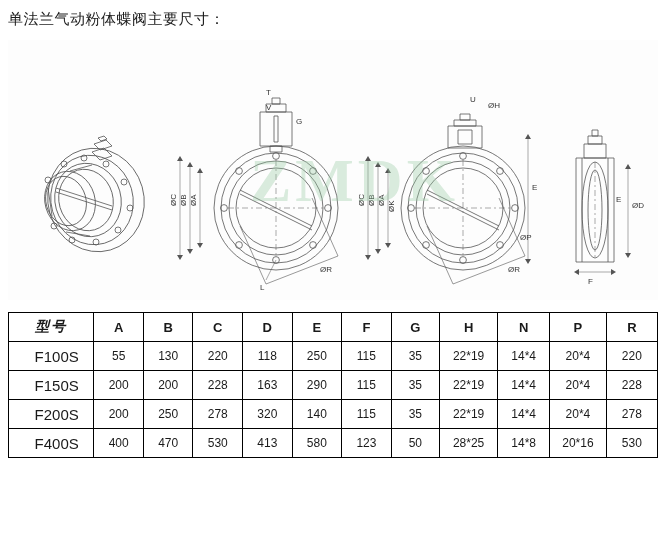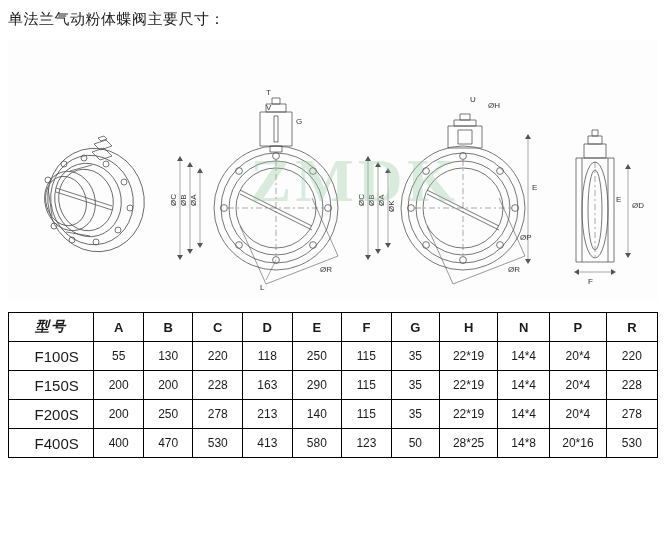--- a/index.html
+++ b/index.html
@@ -312,21 +312,21 @@
         <td>22*19</td>
         <td>14*4</td>
         <td>20*4</td>
         <td>228</td>
       </tr>
       <tr>
         <td class="model-cell">F200S</td>
         <td>200</td>
         <td>250</td>
         <td>278</td>
-        <td>213</td>
+        <td>320</td>
         <td>140</td>
         <td>115</td>
         <td>35</td>
         <td>22*19</td>
         <td>14*4</td>
         <td>20*4</td>
         <td>278</td>
       </tr>
       <tr>
         <td class="model-cell">F400S</td>

